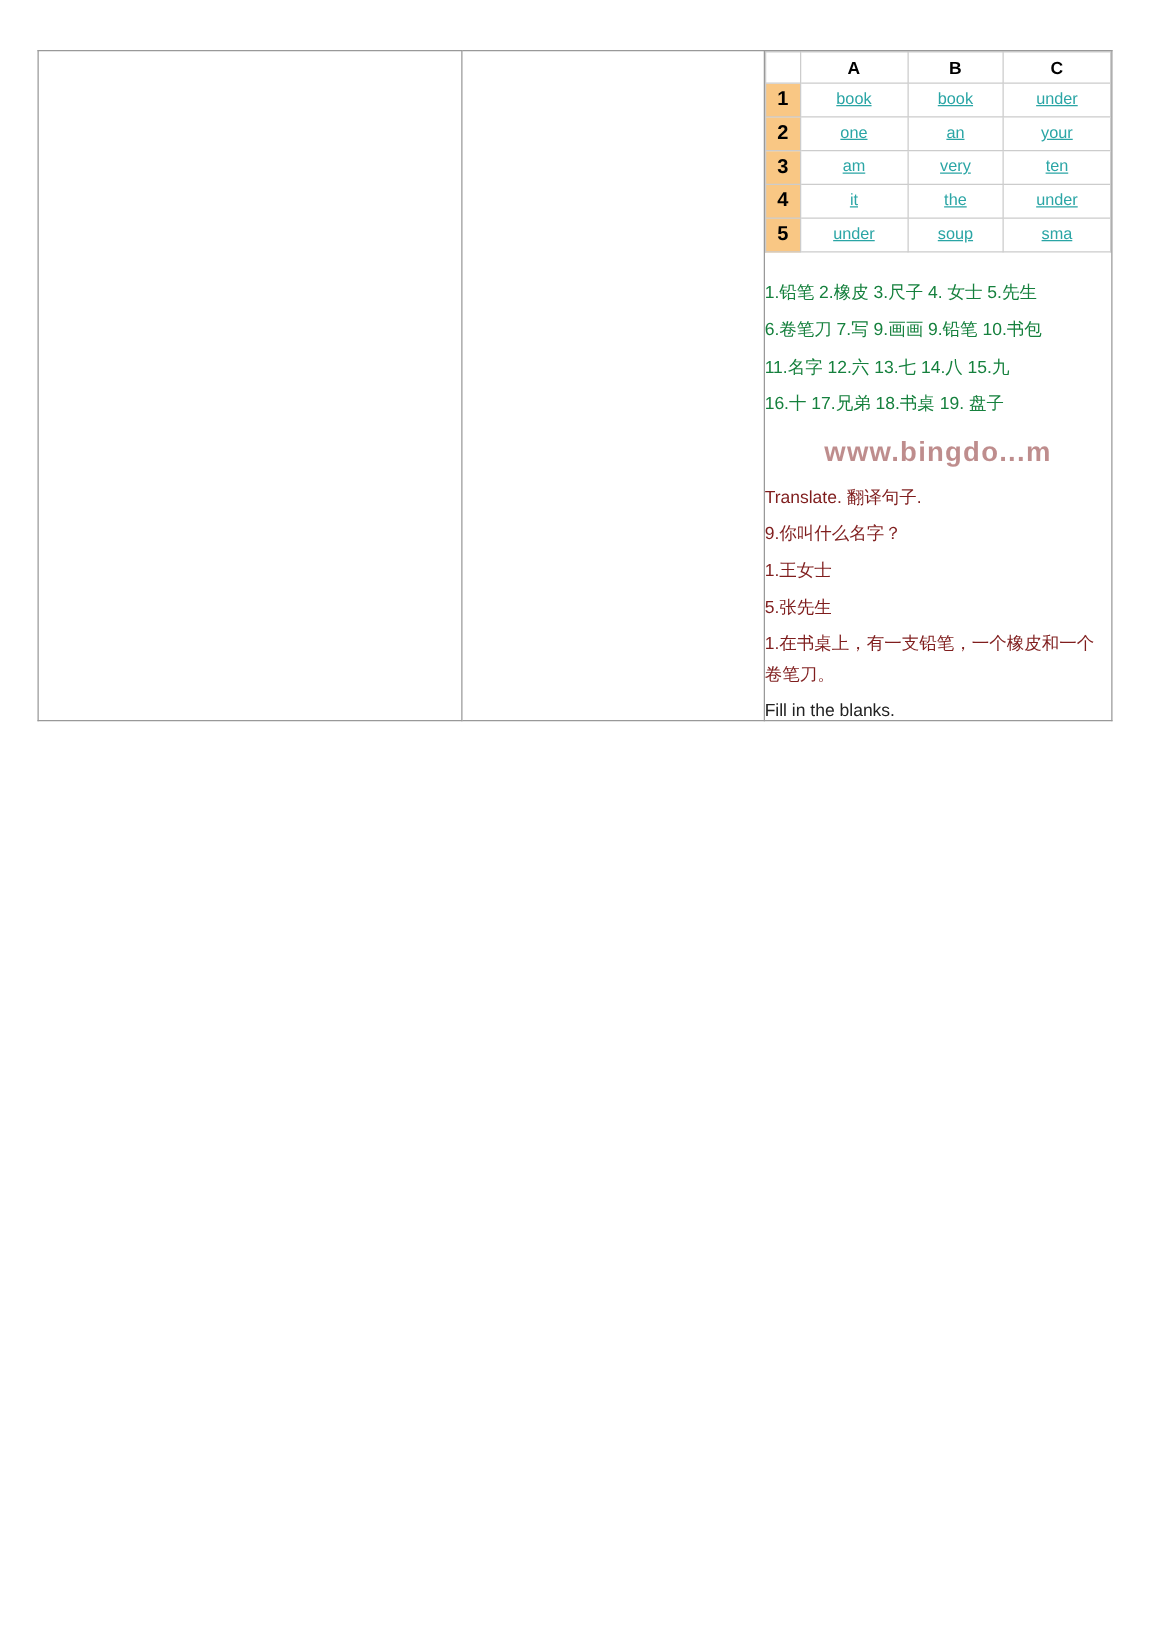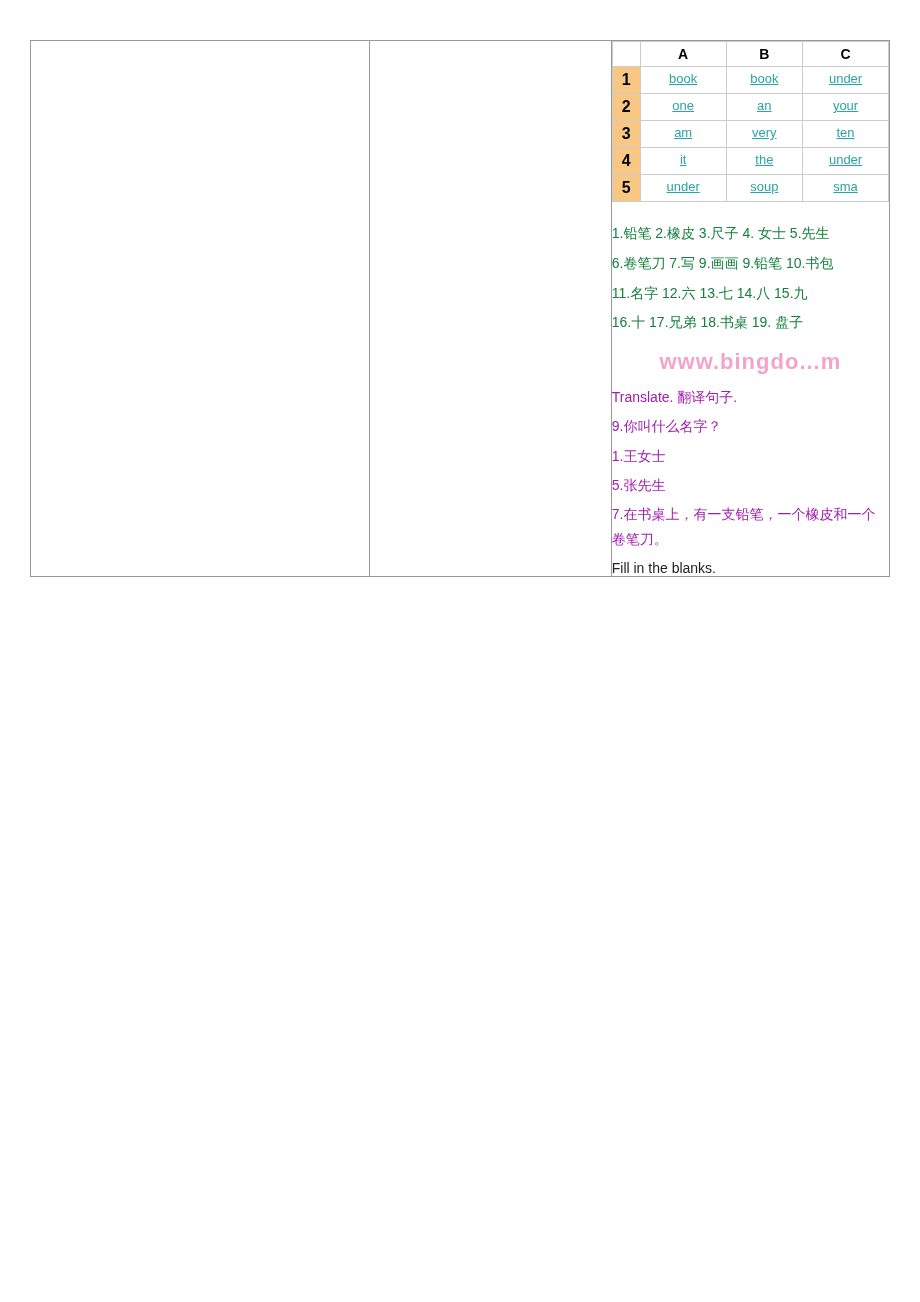--- a/index.html
+++ b/index.html
@@ -74,33 +74,33 @@
       font-size: 14px;
       line-height: 1.7;
       color: #15803d;
       margin-bottom: 14px;
     }
     .vocab-section p {
       margin-bottom: 6px;
     }
 
     .watermark {
-      color: #ec4899;
+      color: #7f1d1d;
       font-size: 22px;
       font-weight: bold;
       opacity: 0.5;
       text-align: center;
       margin: 8px 0;
       letter-spacing: 1px;
     }
 
     .translate-section {
       font-size: 14px;
       line-height: 1.8;
-      color: #a21caf;
+      color: #7f1d1d;
       margin-top: 10px;
     }
     .translate-section p {
       margin-bottom: 4px;
     }
 
     .fill-blanks {
       font-size: 14px;
       color: #222;
       margin-top: 8px;
@@ -168,21 +168,21 @@
         </div>
 
         <div class="watermark">www.bingdo...m</div>
 
         <div class="translate-section">
           <p>Translate. 翻译句子.</p>
           <div id="translate-items">
                 <p>9.你叫什么名字？</p>
                 <p>1.王女士</p>
                 <p>5.张先生</p>
-                <p>7.在书桌上，有一支铅笔，一个橡皮和一个卷笔刀。</p>
+                <p>1.在书桌上，有一支铅笔，一个橡皮和一个卷笔刀。</p>
               </div>
         </div>
 
         <div class="fill-blanks">Fill in the blanks.</div>
 
       </td>
     </tr>
   </tbody>
     </table>
 </div>

